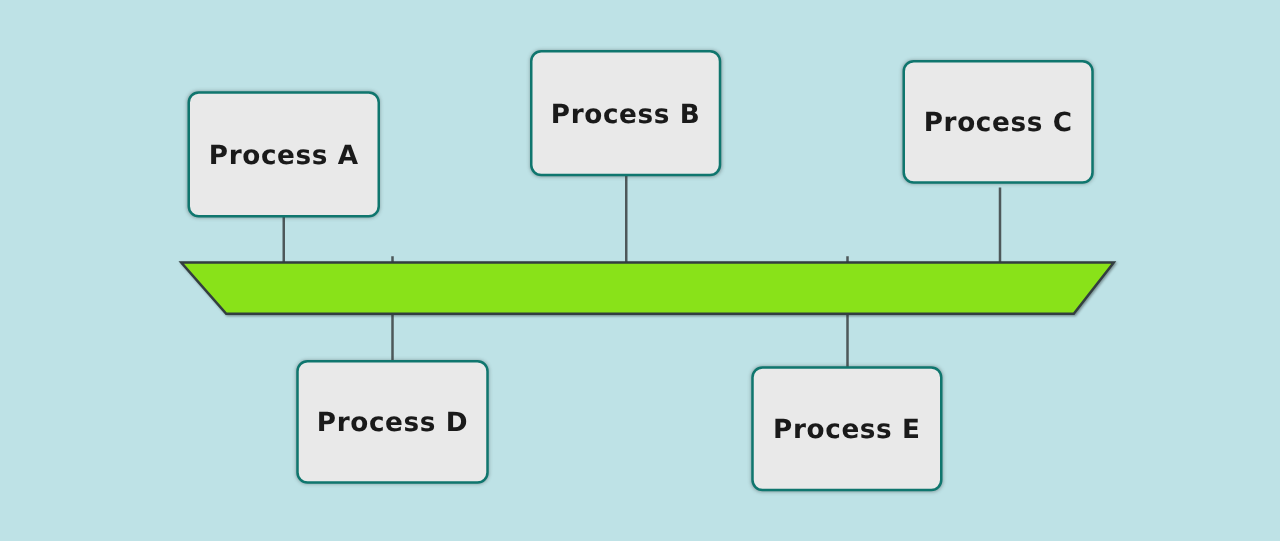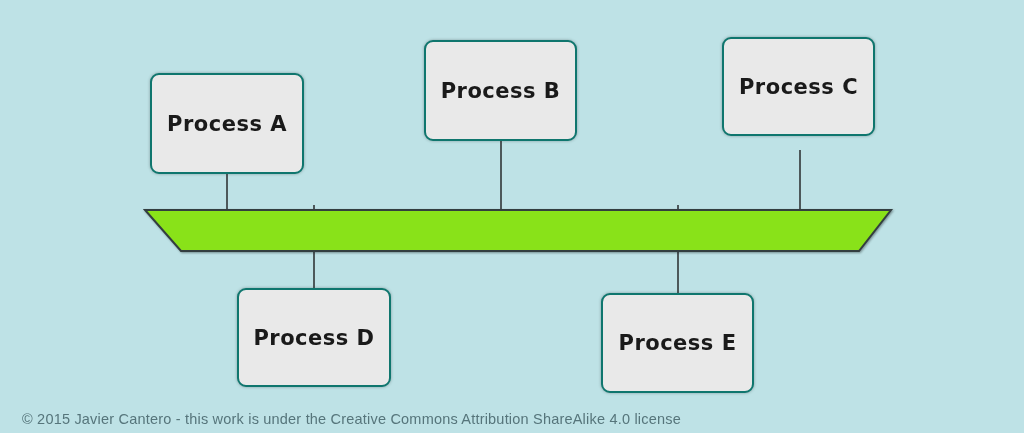--- a/index.html
+++ b/index.html
@@ -74,21 +74,21 @@
     font-family: "Liberation Sans", sans-serif;
     font-size: 14.5px;
     letter-spacing: 0.2px;
     color: #56757b;
     white-space: nowrap;
     z-index: 4;
   }
   
   #box-a { left: 150px; top: 73px;  width: 154px; height: 101px; }
   #box-b { left: 424px; top: 40px;  width: 153px; height: 101px; }
-  #box-c { left: 722px; top: 37px;  width: 153px; height: 99px;  }
+  #box-c { left: 722px; top: 48px;  width: 153px; height: 99px;  }
   #box-d { left: 237px; top: 288px; width: 154px; height: 99px;  }
   #box-e { left: 601px; top: 293px; width: 153px; height: 100px; }
   
   #conn-a { left: 226px; top: 173px; height: 41px; }
   #conn-b { left: 500px; top: 140px; height: 74px; }
   #conn-c { left: 799px; top: 150px; height: 64px; }
   #conn-d { left: 313px; top: 205px; height: 84px; }
   #conn-e { left: 677px; top: 205px; height: 89px; }
 </style>
 </head>
@@ -115,15 +115,14 @@
   <div class="process-box" id="box-c">
     <span class="process-label">Process C</span>
   </div>
   <div class="process-box" id="box-d">
     <span class="process-label">Process D</span>
   </div>
   <div class="process-box" id="box-e">
     <span class="process-label">Process E</span>
   </div>
 
-  <div id="footer-license">© 2015 Javier Cantero - this work is under the Creative Commons Attribution ShareAlike 4.0 license</div>
 
 </div>
 
 </body></html>

